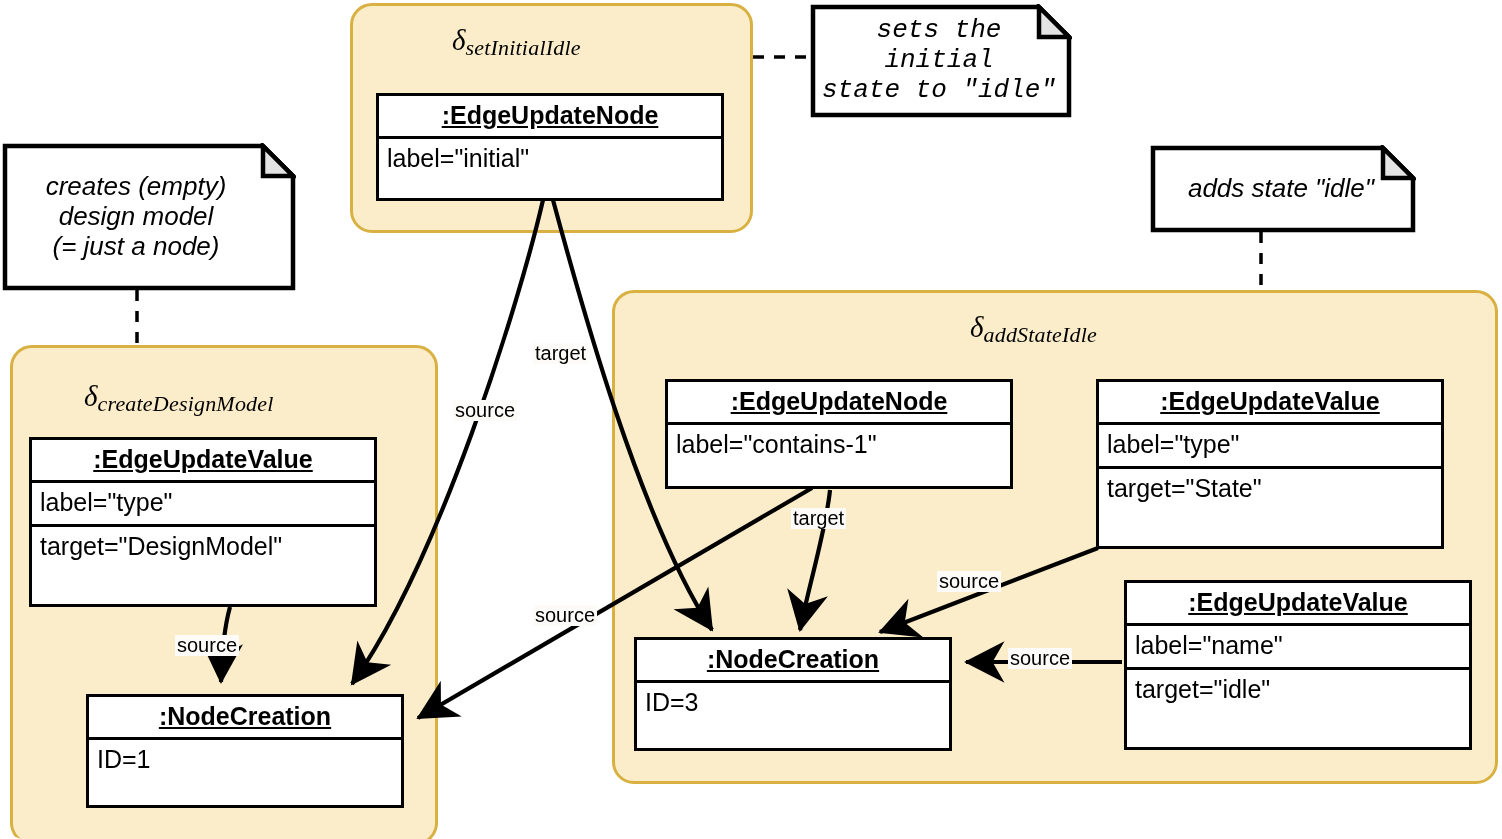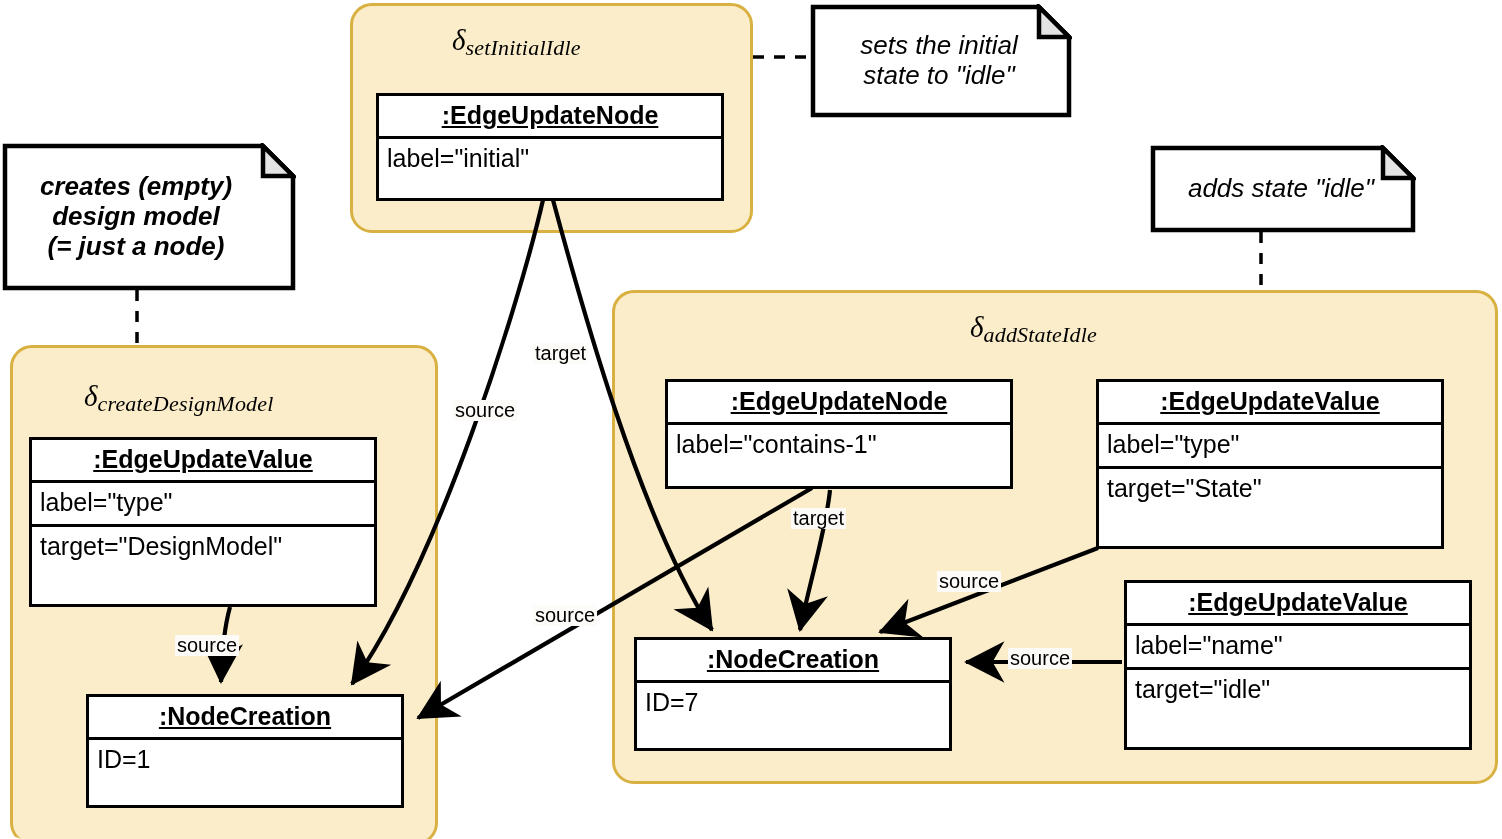--- a/index.html
+++ b/index.html
@@ -197,36 +197,36 @@
       <span>:EdgeUpdateValue</span>
     </div>
     <div class="attr">label="name"</div>
     <div class="attr last">target="idle"</div>
   </div>
 
   <div class="objbox" style="left:634px; top:637px; width:318px; height:114px;">
     <div class="hdr">
       <span>:NodeCreation</span>
     </div>
-    <div class="attr last">ID=7</div>
-  </div>
-
-  <div class="note" style="left:2px; top:143px; width:272px; height:148px;font-weight:bold;">
+    <div class="attr last">ID=3</div>
+  </div>
+
+  <div class="note" style="left:2px; top:143px; width:272px; height:148px;">
     <svg width="294" height="148" viewBox="0 0 294 148">
       <path d="M 3 3 L 261 3 L 291 33 L 291 145 L 3 145 Z" fill="#ffffff" stroke="#000" stroke-width="4.5" stroke-linejoin="miter"></path>
       <path d="M 261 3 L 291 33 L 261 33 Z" fill="#e3e3e3" stroke="#000" stroke-width="4.5" stroke-linejoin="miter"></path>
     </svg>
     <div class="note-text">
       <div>creates (empty)</div>
       <div>design model</div>
       <div>(= just a node)</div>
     </div>
   </div>
 
-  <div class="note" style="left:810px; top:4px; width:262px; height:114px;">
+  <div class="note" style="left:810px; top:4px; width:262px; height:114px;font-family:Liberation Mono, monospace;">
     <svg width="262" height="114" viewBox="0 0 262 114">
       <path d="M 3 3 L 229 3 L 259 33 L 259 111 L 3 111 Z" fill="#ffffff" stroke="#000" stroke-width="4.5" stroke-linejoin="miter"></path>
       <path d="M 229 3 L 259 33 L 229 33 Z" fill="#e3e3e3" stroke="#000" stroke-width="4.5" stroke-linejoin="miter"></path>
     </svg>
     <div class="note-text">
       <div>sets the initial</div>
       <div>state to "idle"</div>
     </div>
   </div>
 

